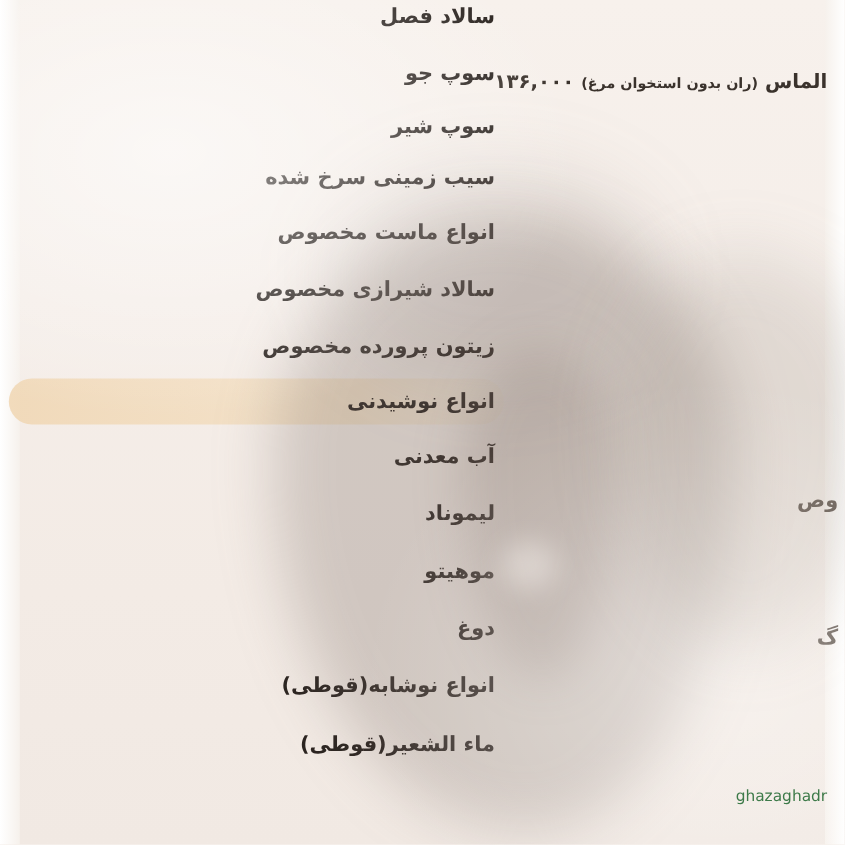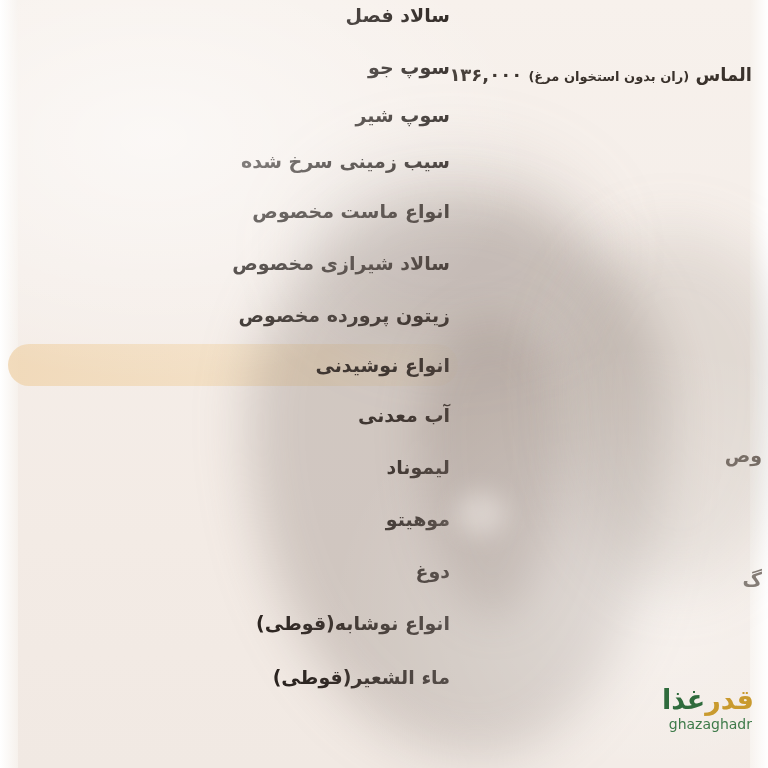--- a/index.html
+++ b/index.html
@@ -234,17 +234,14 @@
   </div>
 
   <div class="shadow-blob shadow-soft-top"></div>
   <div class="shadow-blob shadow-main"></div>
   <div class="shadow-blob shadow-finger"></div>
   <div class="shadow-blob shadow-right-corner"></div>
   <div class="shadow-blob shadow-highlight"></div>
   <div class="paper-sheen"></div>
 
 
-  <div class="logo">
-    <span class="brand-gold">قدر</span><span class="brand-dark">غذا</span>
-  </div>
   <div class="logo-sub">ghazaghadr</div>
 </div>
 
 </body></html>

